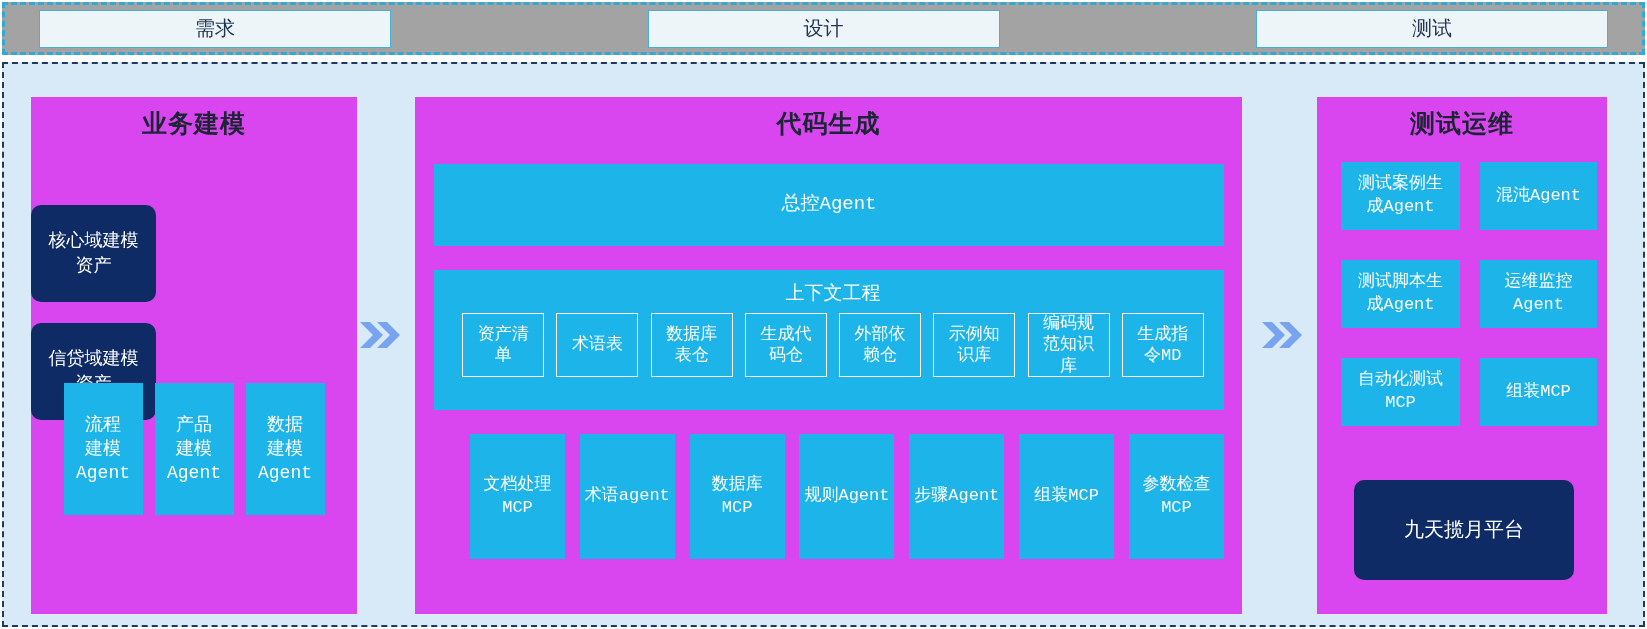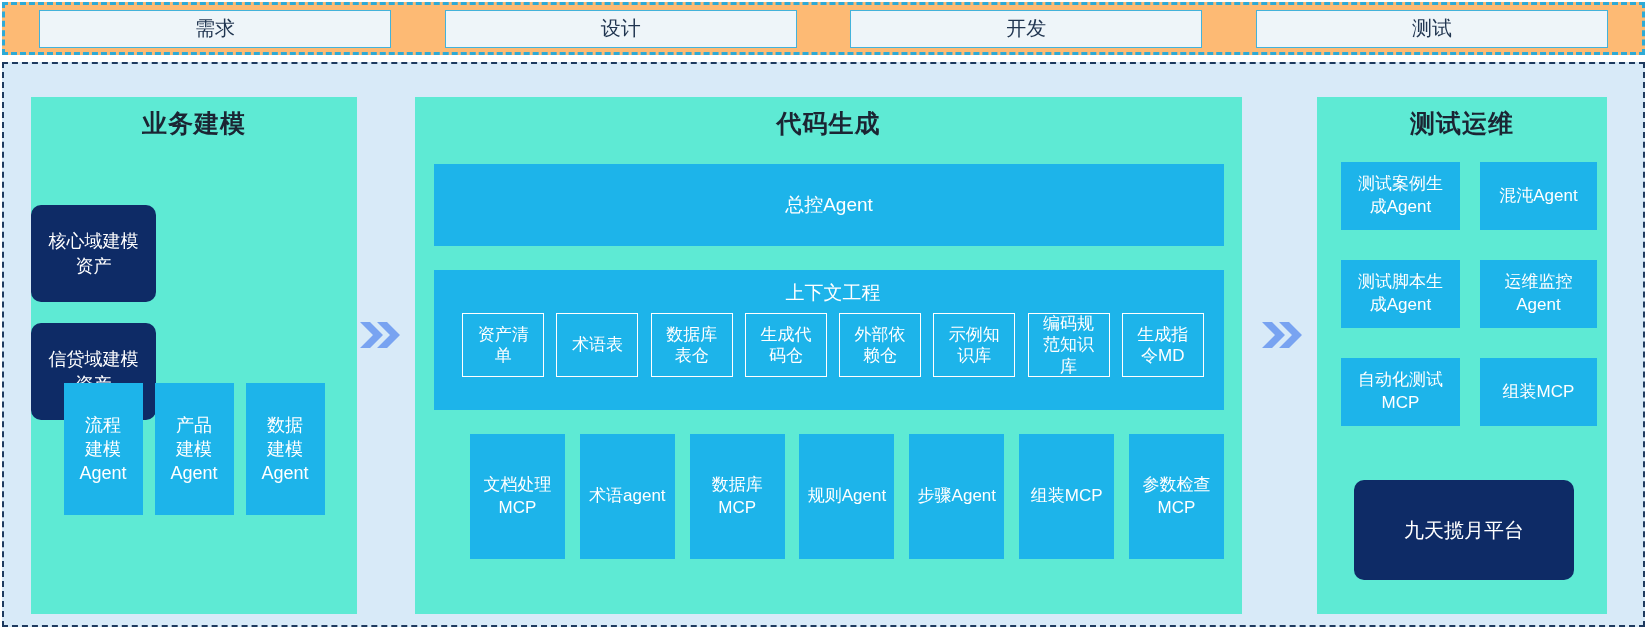--- a/index.html
+++ b/index.html
@@ -8,21 +8,21 @@
     position: relative;
     background: #ffffff;
     font-family: "Liberation Sans", sans-serif;
     overflow: hidden;
   }
 
   
   .top-strip {
     position: absolute; left: 2px; top: 2px;
     width: 1643px; height: 53px;
-    background: #fdba74;
+    background: #a3a3a3;
     border: 3px dashed #2eaad6;
     display: flex; align-items: center; justify-content: space-between;
     padding: 0 34px;
   }
   .phase-box {
     width: 352px; height: 38px;
     background: #eef5f9;
     border: 1.5px solid #43b2da;
     display: flex; align-items: center; justify-content: center;
     font-size: 20px; color: #203550;
@@ -30,21 +30,22 @@
 
   
   .main-area {
     position: absolute; left: 2px; top: 62px;
     width: 1643px; height: 565px;
     background: #d8eaf8;
     border: 2px dashed #1e3a5f;
   }
   .panel {
     position: absolute; top: 33px; height: 517px;
-    background: #5eead4;
+    background: #d946ef;
+    font-family: Liberation Mono, monospace;
   }
   .panel-title {
     margin-top: 10px;
     text-align: center;
     font-size: 25px; font-weight: bold; color: #1b2533;
     letter-spacing: 1px;
   }
 
   .cyanbox {
     background: #1db4ea; color: #ffffff;
@@ -125,21 +126,20 @@
   .flow-arrow { position: absolute; width: 40px; height: 26px; }
   .flow-arrow-1 { left: 356px; top: 258px; }
   .flow-arrow-2 { left: 1258px; top: 258px; }
 </style>
 </head>
 <body>
 
 <div class="top-strip">
   <div class="phase-box">需求</div>
   <div class="phase-box">设计</div>
-  <div class="phase-box">开发</div>
   <div class="phase-box">测试</div>
 </div>
 
 <div class="main-area">
 
   <div class="panel panel-left">
     <div class="panel-title">业务建模</div>
     <div class="asset-row">
       <div class="navybox asset-box">核心域建模
 资产</div>

